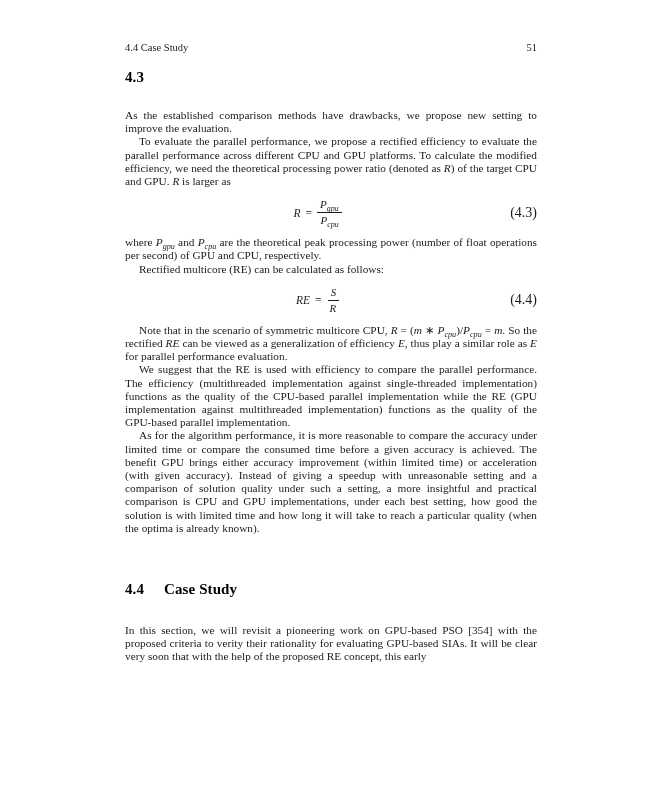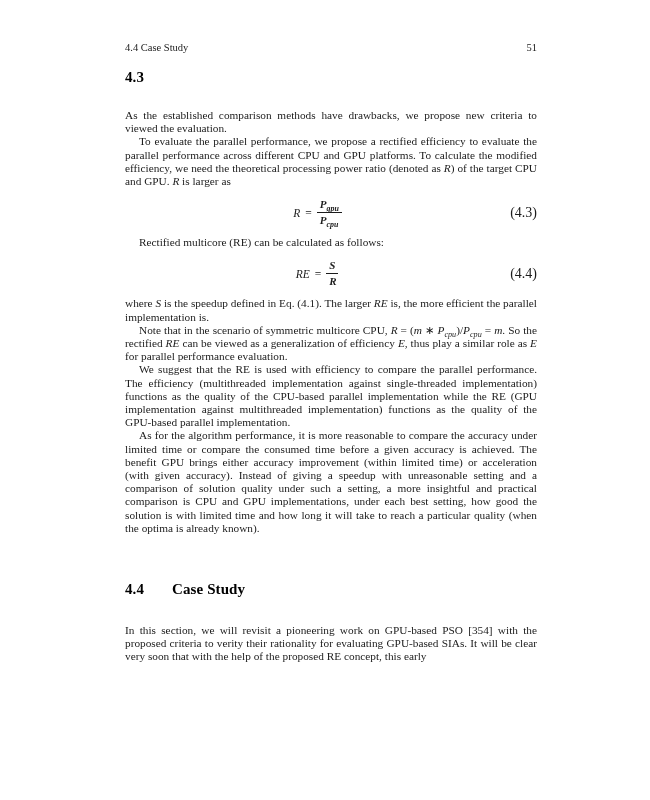--- a/index.html
+++ b/index.html
@@ -28,21 +28,21 @@
     line-height: 12px;
     color: #222;
     margin-bottom: 15px;
   }
   h1.section-heading {
     font-size: 15px;
     font-weight: bold;
     color: #000;
     margin: 0 0 23px 0;
     display: flex;
-    gap: 28px;
+    gap: 20px;
     letter-spacing: 0.1px;
   }
   h1.second-heading {
     margin-top: 46px;
     margin-bottom: 26px;
   }
   p.body-para {
     margin: 0;
     font-size: 11.3px;
     line-height: 13.2px;
@@ -67,24 +67,23 @@
     display: flex;
     justify-content: center;
     align-items: center;
     gap: 5px;
   }
   .eq-lhs { font-style: italic; }
   .eq-rel { font-style: normal; }
   .frac {
     display: inline-flex;
     flex-direction: column;
-    align-items: flex-start;
+    align-items: flex-end;
     font-size: 11px;
     line-height: 13px;
-    font-weight: bold;
   }
   .frac em { font-style: italic; }
   .frac-num {
     border-bottom: 0.8px solid #1b1b1b;
     padding: 0 3px 1px 3px;
     text-align: center;
   }
   .frac-den {
     padding: 1px 3px 0 3px;
     text-align: center;
@@ -102,50 +101,50 @@
 
     <div class="running-header">
       <span>4.4 Case Study</span>
       <span>51</span>
     </div>
 
     <h1 class="section-heading">
       <span>4.3</span>
     </h1>
 
-    <p class="body-para"><span>As the established comparison methods have drawbacks, we propose new criteria to viewed the evaluation.</span></p>
+    <p class="body-para"><span>As the established comparison methods have drawbacks, we propose new setting to improve the evaluation.</span></p>
     <p class="body-para indent"><span>To evaluate the parallel performance, we propose a rectified efficiency to evaluate the parallel performance across different CPU and GPU platforms. To calculate the modified efficiency, we need the theoretical processing power ratio (denoted as </span><em>R</em><span>) of the target CPU and GPU. </span><em>R</em><span> is larger as</span></p>
 
     <div class="equation">
       <span class="eq-main">
         <span class="eq-lhs">R</span>
         <span class="eq-rel">=</span>
         <span class="frac">
           <span class="frac-num"><em>P</em><sub>gpu</sub></span>
           <span class="frac-den"><em>P</em><sub>cpu</sub></span>
         </span>
       </span>
       <span class="eq-tag">(4.3)</span>
     </div>
 
+    <p class="body-para"><span>where </span><em>P</em><sub>gpu</sub><span> and </span><em>P</em><sub>cpu</sub><span> are the theoretical peak processing power (number of float operations per second) of GPU and CPU, respectively.</span></p>
     <p class="body-para indent"><span>Rectified multicore (RE) can be calculated as follows:</span></p>
 
     <div class="equation">
       <span class="eq-main">
         <span class="eq-lhs">RE</span>
         <span class="eq-rel">=</span>
         <span class="frac">
           <span class="frac-num"><em>S</em><sub></sub></span>
           <span class="frac-den"><em>R</em><sub></sub></span>
         </span>
       </span>
       <span class="eq-tag">(4.4)</span>
     </div>
 
-    <p class="body-para"><span>where </span><em>S</em><span> is the speedup defined in Eq. (4.1). The larger </span><em>RE</em><span> is, the more efficient the parallel implementation is.</span></p>
     <p class="body-para indent"><span>Note that in the scenario of symmetric multicore CPU, </span><em>R</em><span> = (</span><em>m</em><span> ∗ </span><em>P</em><sub>cpu</sub><span>)/</span><em>P</em><sub>cpu</sub><span> = </span><em>m</em><span>. So the rectified </span><em>RE</em><span> can be viewed as a generalization of efficiency </span><em>E</em><span>, thus play a similar role as </span><em>E</em><span> for parallel performance evaluation.</span></p>
     <p class="body-para indent"><span>We suggest that the RE is used with efficiency to compare the parallel performance. The efficiency (multithreaded implementation against single-threaded implementation) functions as the quality of the CPU-based parallel implementation while the RE (GPU implementation against multithreaded implementation) functions as the quality of the GPU-based parallel implementation.</span></p>
     <p class="body-para indent"><span>As for the algorithm performance, it is more reasonable to compare the accuracy under limited time or compare the consumed time before a given accuracy is achieved. The benefit GPU brings either accuracy improvement (within limited time) or acceleration (with given accuracy). Instead of giving a speedup with unreasonable setting and a comparison of solution quality under such a setting, a more insightful and practical comparison is CPU and GPU implementations, under each best setting, how good the solution is with limited time and how long it will take to reach a particular quality (when the optima is already known).</span></p>
 
     <h1 class="section-heading second-heading">
       <span>4.4</span>
       <span>Case Study</span>
     </h1>
 
     <p class="body-para"><span>In this section, we will revisit a pioneering work on GPU-based PSO [354] with the proposed criteria to verity their rationality for evaluating GPU-based SIAs. It will be clear very soon that with the help of the proposed RE concept, this early</span></p>

